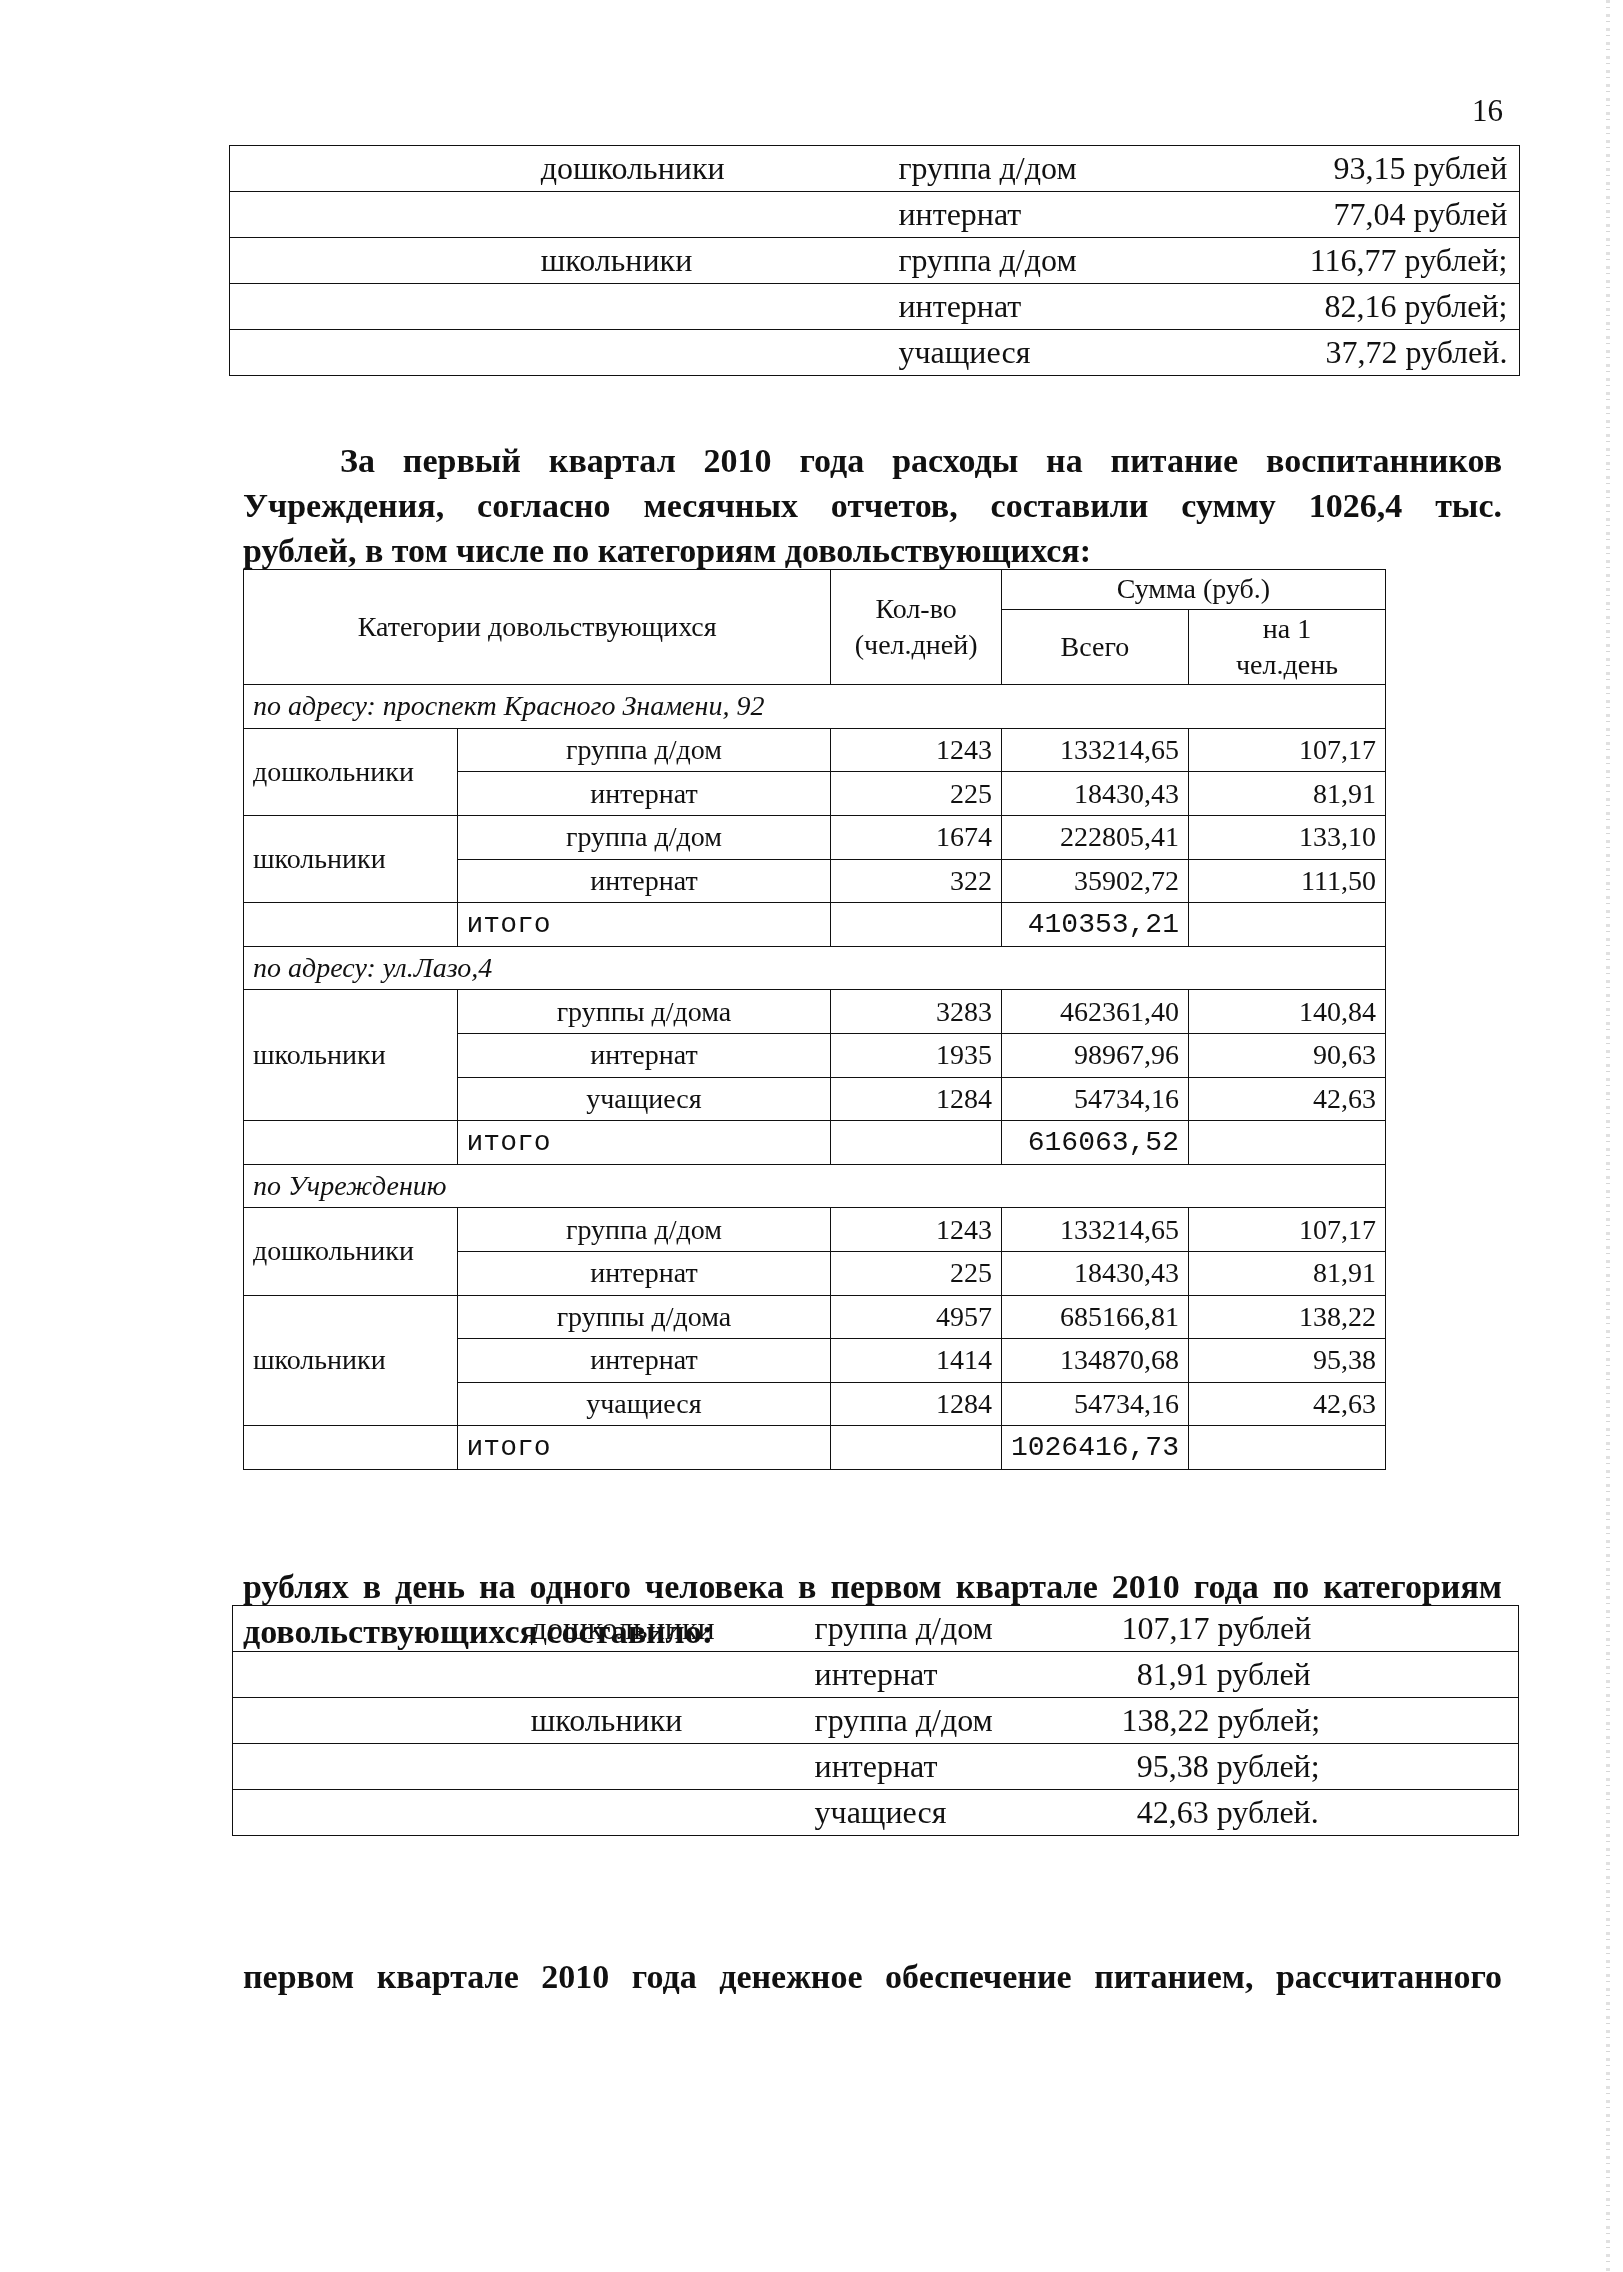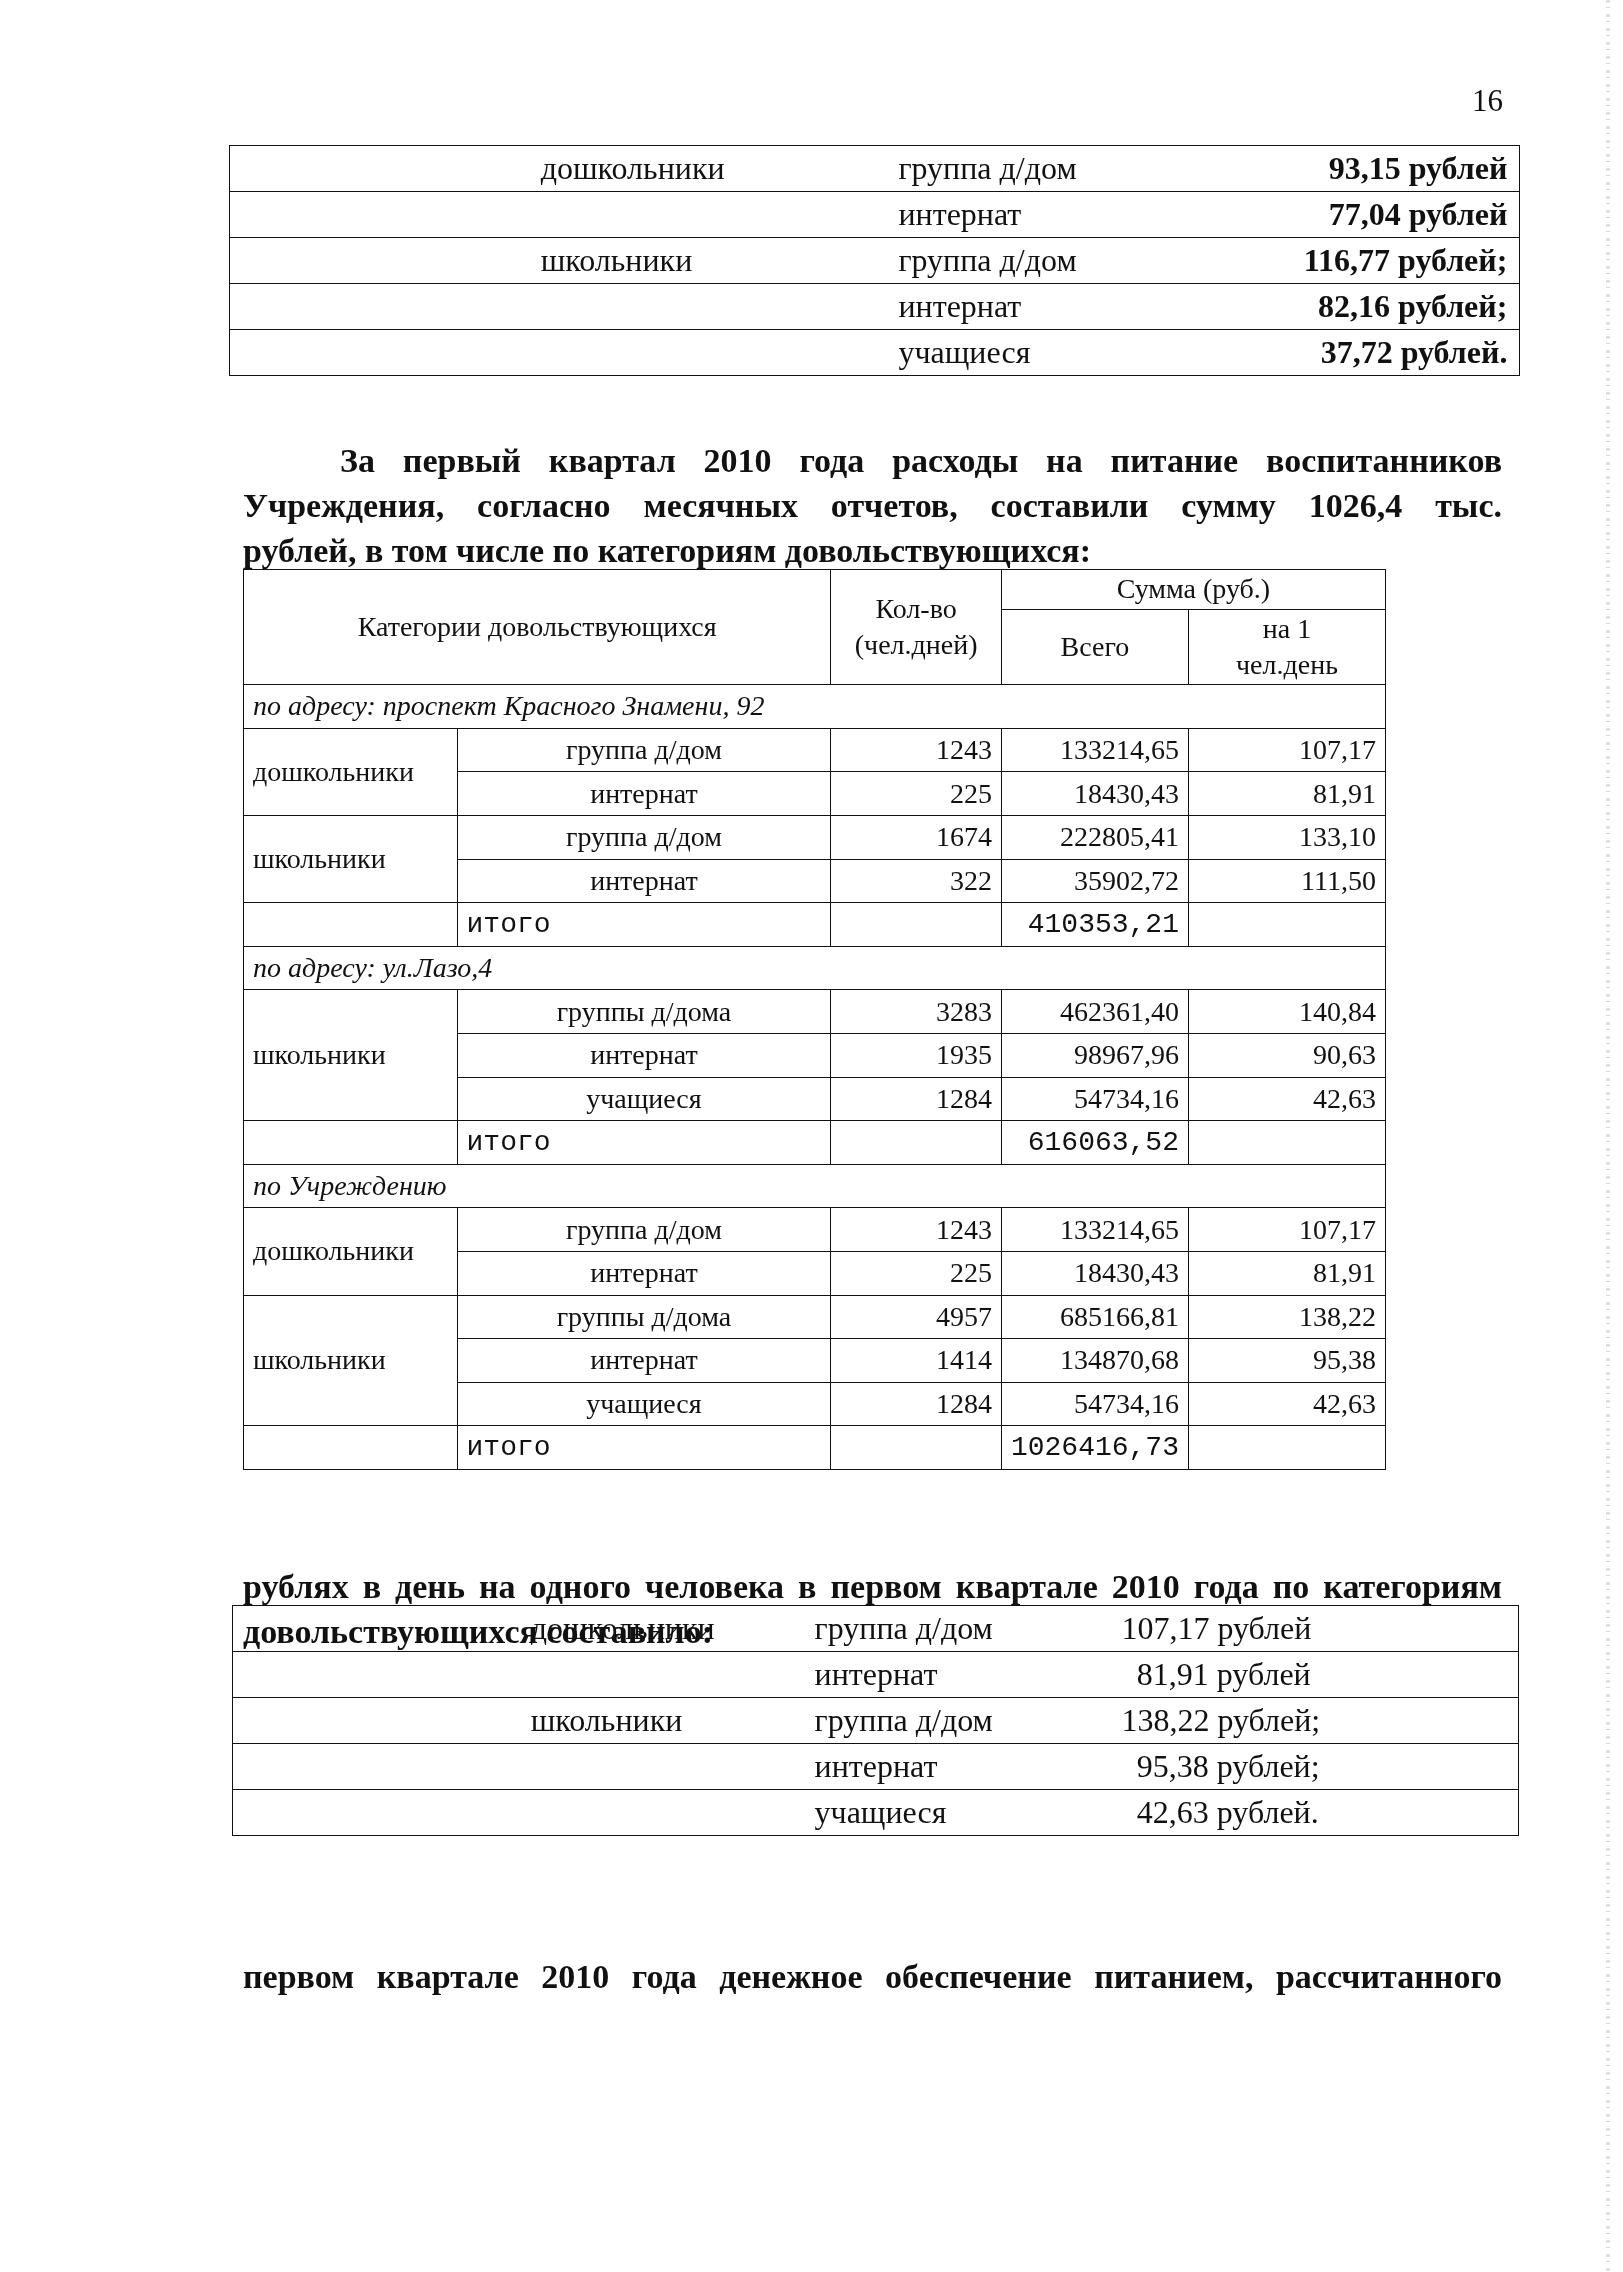--- a/index.html
+++ b/index.html
@@ -1,35 +1,35 @@
 <!DOCTYPE html>
 <html style="font-size:10.3px"><head>
 <meta charset="utf-8">
 <style>
   html, body { margin:0; padding:0; background:#ffffff; }
   body { width:1624px; height:2273px; position:relative; overflow:hidden;
          font-family:"Liberation Serif","DejaVu Serif",serif; color:#111; }
   .abs { position:absolute; }
-  .pageno { left:1472px; top:83px; font-size:31px; }
+  .pageno { left:1472px; top:93px; font-size:31px; }
   .para { position:absolute; left:243px; width:1259px; font-size:34px; line-height:45px; text-align:justify;font-weight:bold; }
   .para .line { display:block; white-space:nowrap; text-align-last:justify; }
   .para .line.last { text-align-last:left; }
   .para .line.indent { padding-left:97px; }
   .scan-edge { position:absolute; left:1606px; top:0; width:3.9px; height:2273px;
                background:repeating-linear-gradient(180deg,#ccc 0 2.6px,transparent 2.6px 7px,#bbb 7px 8.4px,transparent 8.4px 14px); opacity:.6; }
 
   table.simple { position:absolute; border-collapse:collapse; font-size:32px; }
   table.simple td { border-top:1.9px solid #111; border-bottom:1.9px solid #111; height:45px; padding:0 11.6px; vertical-align:middle; white-space:nowrap; }
   table.simple { border-left:1.9px solid #111; border-right:1.9px solid #111; }
 
   table.main { position:absolute; left:243px; top:569px; width:1143px; border-collapse:collapse; font-size:28px; }
   table.main td, table.main th { border:1.9px solid #111; padding:1.3px 9px; white-space:nowrap; font-weight:normal; }
   table.main th { text-align:center; line-height:36px; }
   table.main td { height:40px; }
-  .num { text-align:right;font-weight:bold; }
+  .num { text-align:right; }
   .ctr { text-align:center; }
   .bold { font-weight:bold;font-family:Liberation Mono, monospace; }
   .addr { font-weight:bold; text-align:left;font-style:italic; }
 </style>
 </head>
 <body>
 
 <div class="scan-edge"></div>
 
 <div class="abs pageno">16</div>

